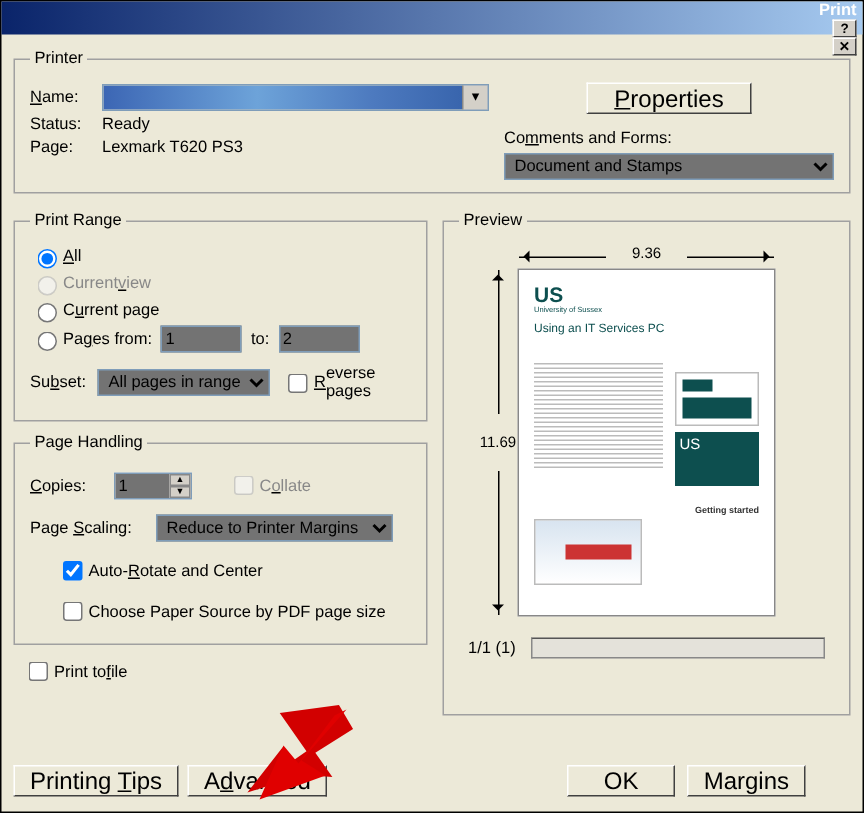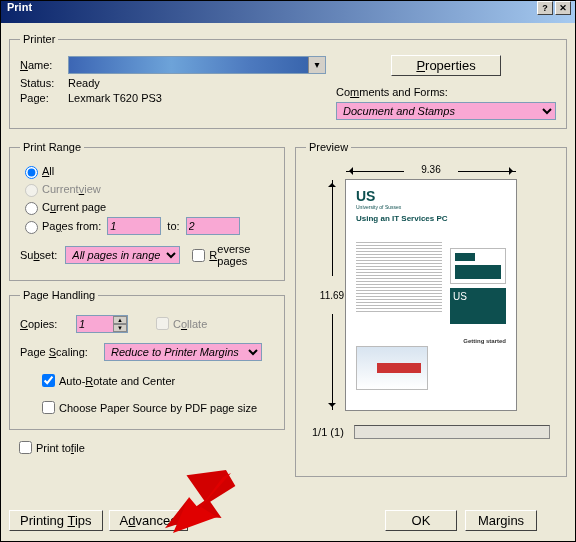--- a/index.html
+++ b/index.html
@@ -14,23 +14,24 @@
     height: 542px;
     border: 1px solid #000;
     position: relative;
     background: #ece9d8;
   }
   .titlebar {
     background: linear-gradient(to right, #0a246a, #a6caf0);
     color: #fff;
     height: 22px;
     display: flex;
-    align-items: flex-start;
+    align-items: flex-end;
     padding: 0 4px;
     font-weight: bold;
+    flex-direction: column;
   }
   .titlebar .title { flex: 1; padding-left: 2px; }
   .titlebar .ctl {
     width: 16px;
     height: 14px;
     background: #d4d0c8;
     border: 1px solid #fff;
     border-right-color: #404040;
     border-bottom-color: #404040;
     margin-left: 2px;
@@ -61,32 +62,31 @@
   .row { display: flex; align-items: center; margin: 3px 0; }
   .lbl-u { text-decoration: underline; text-decoration-color: #000; }
   .lbl { width: 48px; }
   .btn {
     background: #ece9d8;
     border: 1px solid #404040;
     border-top-color: #fff;
     border-left-color: #fff;
     padding: 2px 10px;
     font-family: inherit;
-    font-size: 13px;
+    font-size: 16px;
     min-width: 72px;
     height: 21px;
   }
   select, input[type=text] {
     font-family: inherit;
     font-size: 11px;
     border: 1px solid #7f9db9;
-    background: #f9a8d4;
+    background: #737373;
     height: 18px;
     padding: 0 2px;
-    font-style: italic;
   }
   .top-cols { display: flex; gap: 10px; }
   .top-left { flex: 1; }
   .top-right { display: flex; flex-direction: column; gap: 4px; margin-top: 2px;}
   .mid-cols { display: flex; gap: 10px; }
   .mid-left { width: 276px; }
   .mid-right { flex: 1; }
   .name-sel {
     flex: 1;
     height: 18px;
@@ -178,21 +178,21 @@
   .dim-v .arrT { top: -1px; border-bottom-color:#000; }
   .dim-v .arrB { bottom: -1px; border-top-color:#000; }
   .prev-inner {
     position: absolute;
     inset: 8px 10px;
     font-size: 5px;
     color: #333;
   }
   .prev-inner .logo { font-size: 14px; font-weight: bold; color: #0d4f4f; }
   .prev-inner .sub { font-size: 5px; color: #0d4f4f; }
-  .prev-inner .htitle { font-size: 8px; font-weight: bold; color: #0d4f4f; margin-top: 4px; }
+  .prev-inner .htitle { font-size: 8px; font-weight: normal; color: #0d4f4f; margin-top: 4px; }
   .prev-inner .block1 {
     position: absolute;
     right: 0; top: 60px;
     width: 56px; height: 36px;
     border: 1px solid #bbb;
   }
   .prev-inner .block1::before {
     content:"";
     position:absolute; left:4px; top:4px; width: 20px; height: 8px; background:#0d4f4f;
   }

